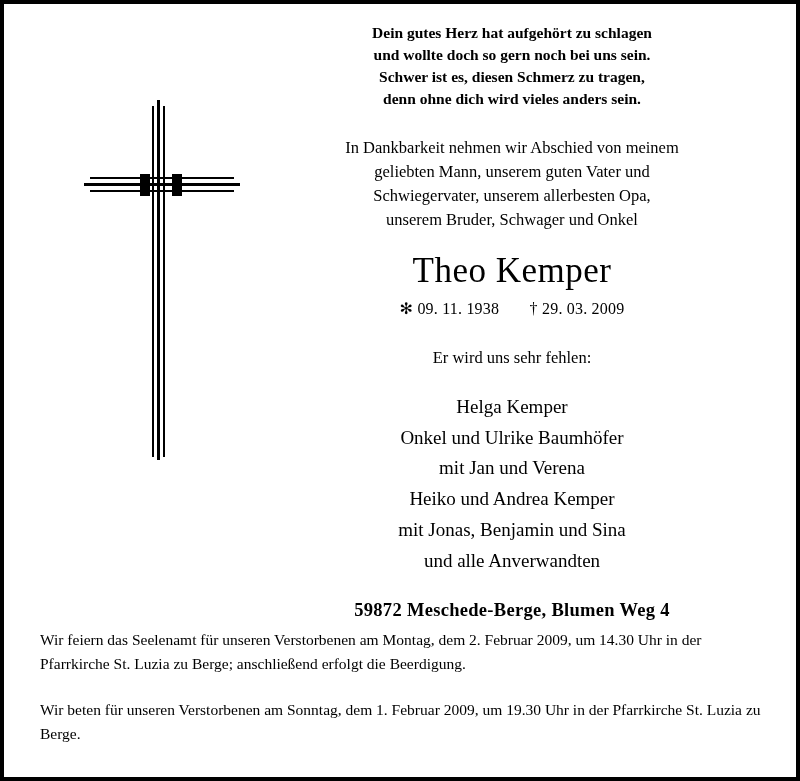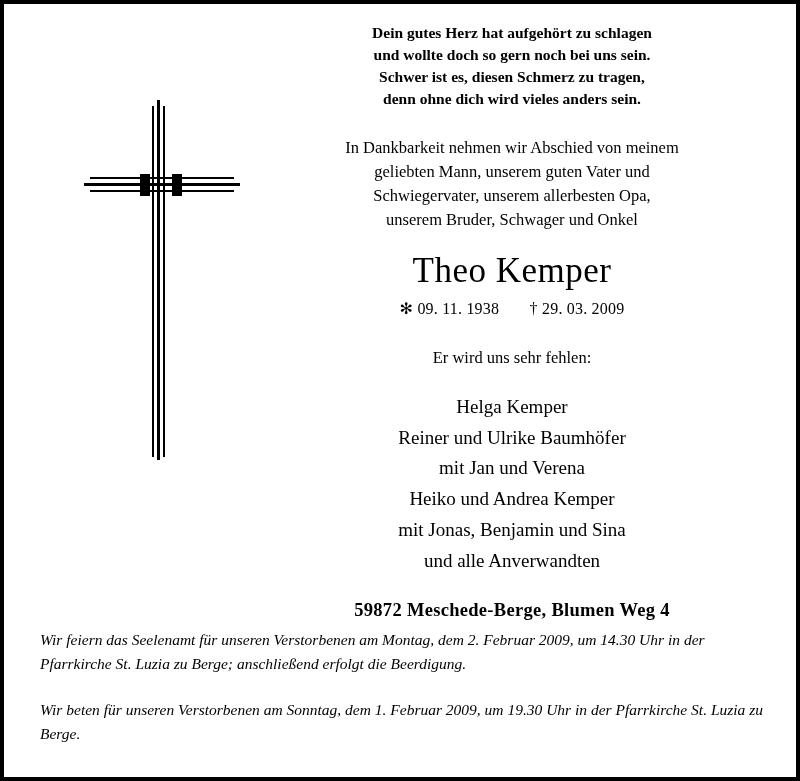--- a/index.html
+++ b/index.html
@@ -116,21 +116,20 @@
     position: absolute;
     left: 36px;
     top: 624px;
     width: 724px;
     text-align: left;
     font-size: 15.5px;
     line-height: 1.55;
   }
   .footer p {
     margin: 0 0 22px 0;
-    font-style: italic;
   }
   .footer p:last-child { margin-bottom: 13px; }
 </style>
 </head>
 <body>
 
 <div class="notice">
   <div class="inner">
 
     <div class="cross">
@@ -167,21 +166,21 @@
         <span>09. 11. 1938</span>
         <span class="sep"></span>
         <span>†</span>
         <span>29. 03. 2009</span>
       </div>
 
       <div class="missing">Er wird uns sehr fehlen:</div>
 
       <div class="family">
         <div>Helga Kemper</div>
-        <div>Reiner und Ulrike Baumhöfer</div>
+        <div>Onkel und Ulrike Baumhöfer</div>
         <div>mit Jan und Verena</div>
         <div>Heiko und Andrea Kemper</div>
         <div>mit Jonas, Benjamin und Sina</div>
         <div>und alle Anverwandten</div>
       </div>
 
       <div class="address">59872  Meschede-Berge, Blumen Weg 4</div>
 
     </div>
 

